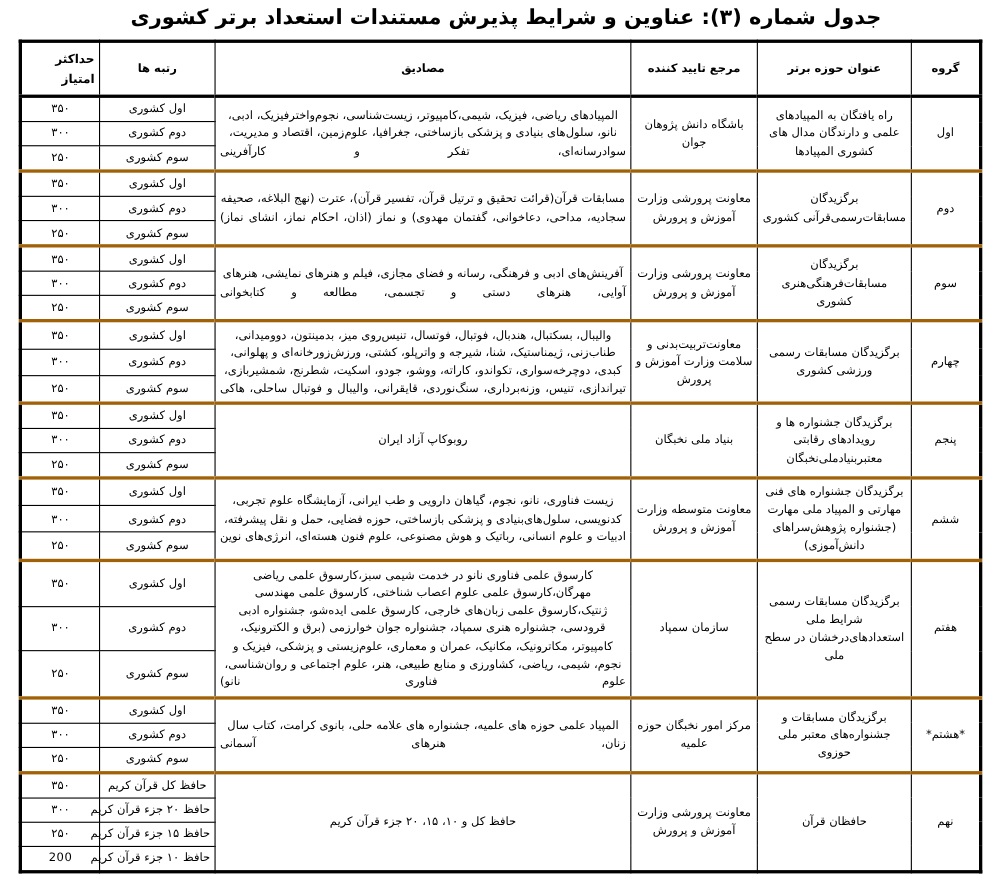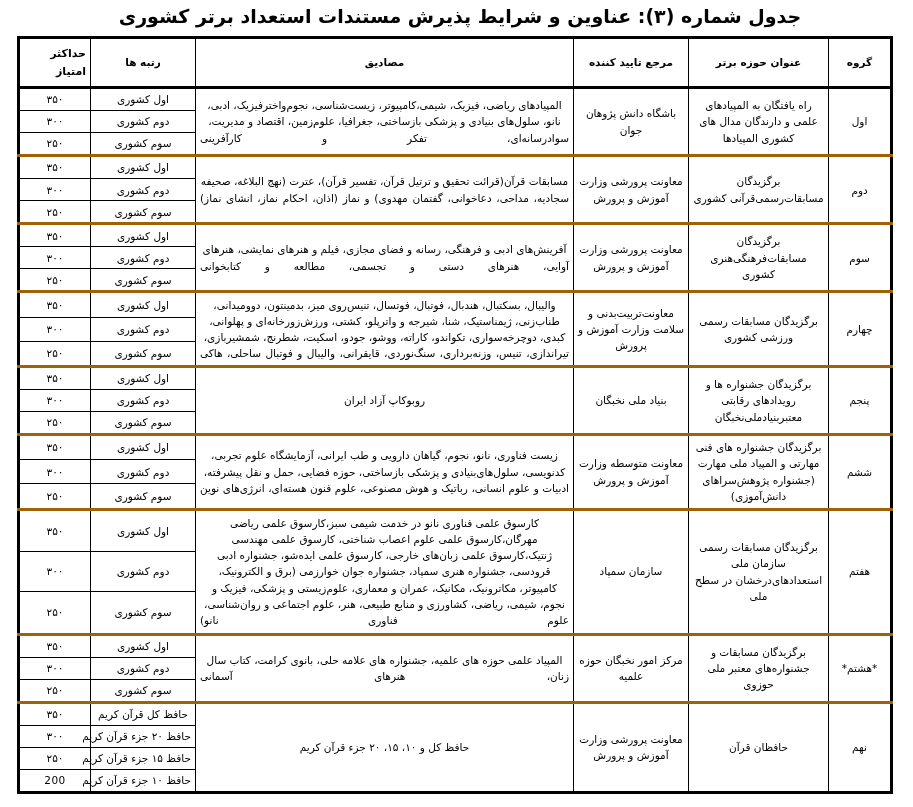--- a/index.html
+++ b/index.html
@@ -259,21 +259,21 @@
           <tr>
             <td class="cell-rank">دوم کشوری</td>
             <td class="cell-score">۳۰۰</td>
           </tr>
           <tr>
             <td class="cell-rank">سوم کشوری</td>
             <td class="cell-score">۲۵۰</td>
           </tr>
           <tr class="group-start">
             <td class="cell-group" rowspan="3">هفتم</td>
-            <td class="cell-field" rowspan="3">برگزیدگان مسابقات رسمی سازمان ملی استعدادهای‌درخشان در سطح ملی</td>
+            <td class="cell-field" rowspan="3">برگزیدگان مسابقات رسمی شرایط ملی استعدادهای‌درخشان در سطح ملی</td>
             <td class="cell-authority" rowspan="3">سازمان سمپاد</td>
             <td class="cell-examples" rowspan="3">کارسوق علمی فناوری نانو در خدمت شیمی سبز،کارسوق علمی ریاضی مهرگان،کارسوق علمی علوم اعصاب شناختی، کارسوق علمی مهندسی ژنتیک،کارسوق علمی زبان‌های خارجی، کارسوق علمی ایده‌شو، جشنواره ادبی قرودسی، جشنواره هنری سمپاد، جشنواره جوان خوارزمی (برق و الکترونیک، کامپیوتر، مکاترونیک، مکانیک، عمران و معماری، علوم‌زیستی و پزشکی، فیزیک و نجوم، شیمی، ریاضی، کشاورزی و منابع طبیعی، هنر، علوم اجتماعی و روان‌شناسی، علوم فناوری نانو)</td>
             <td class="cell-rank">اول کشوری</td>
             <td class="cell-score">۳۵۰</td>
           </tr>
           <tr>
             <td class="cell-rank">دوم کشوری</td>
             <td class="cell-score">۳۰۰</td>
           </tr>
           <tr>

